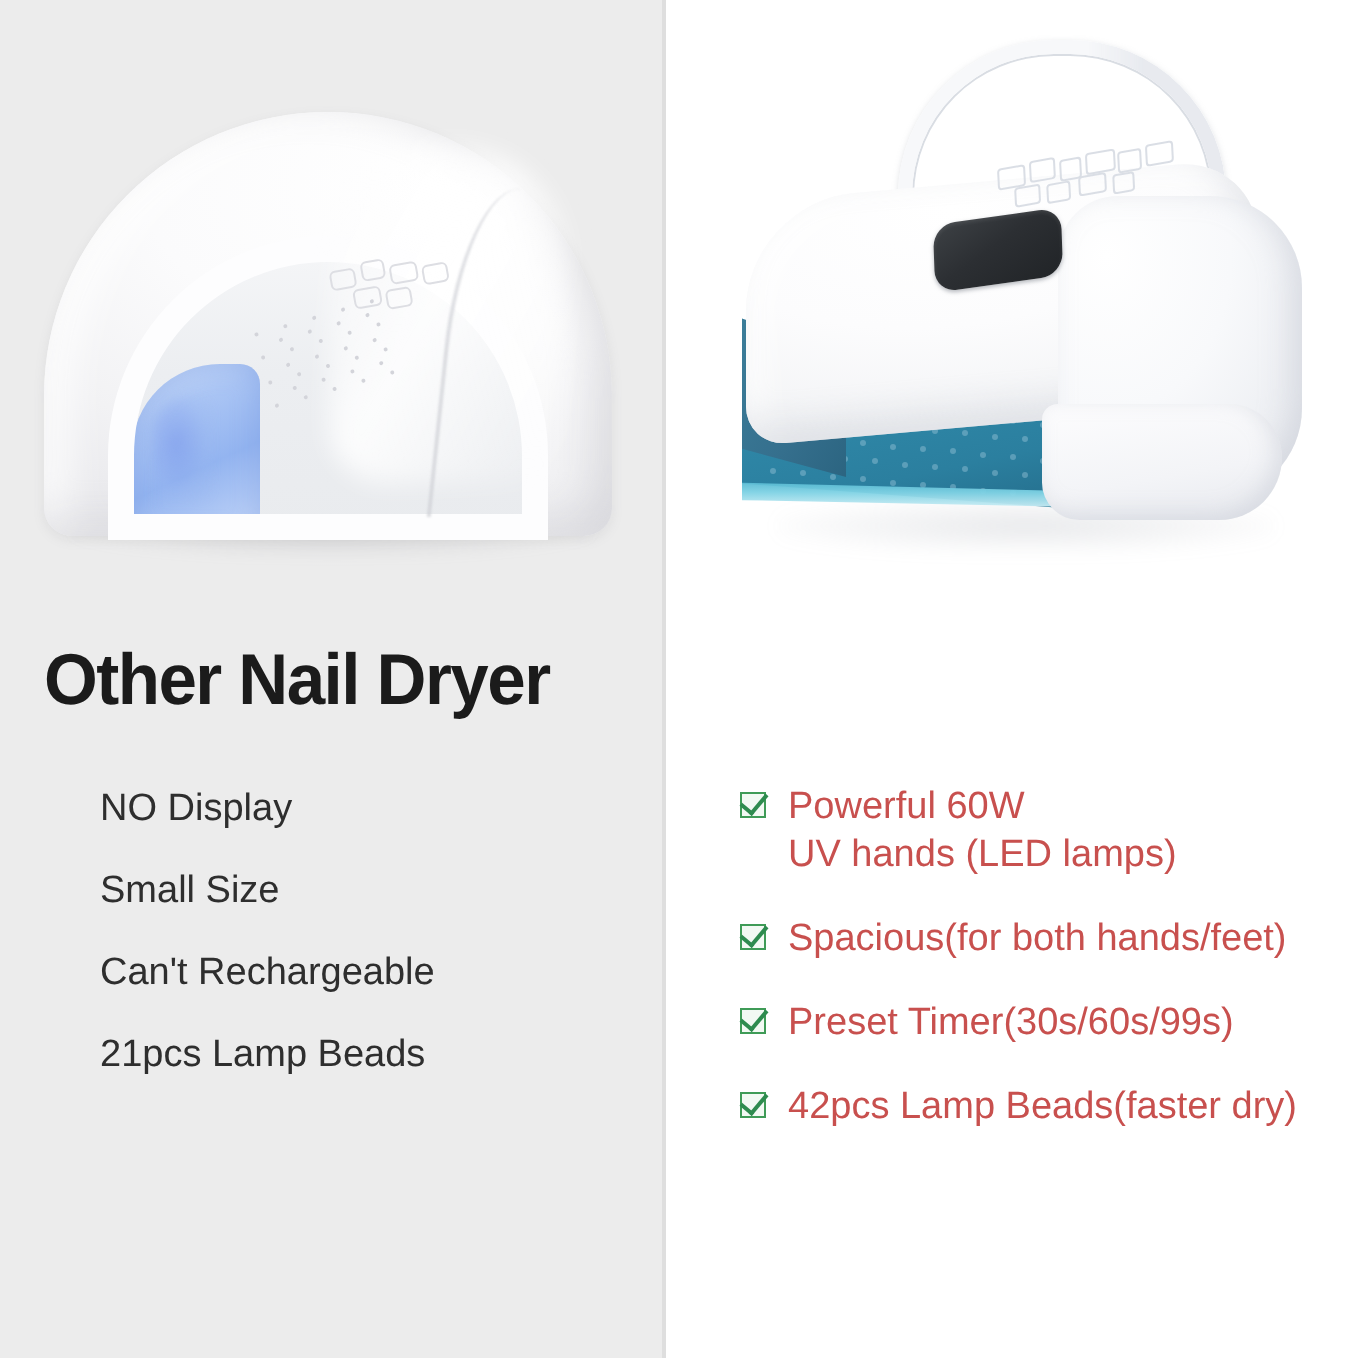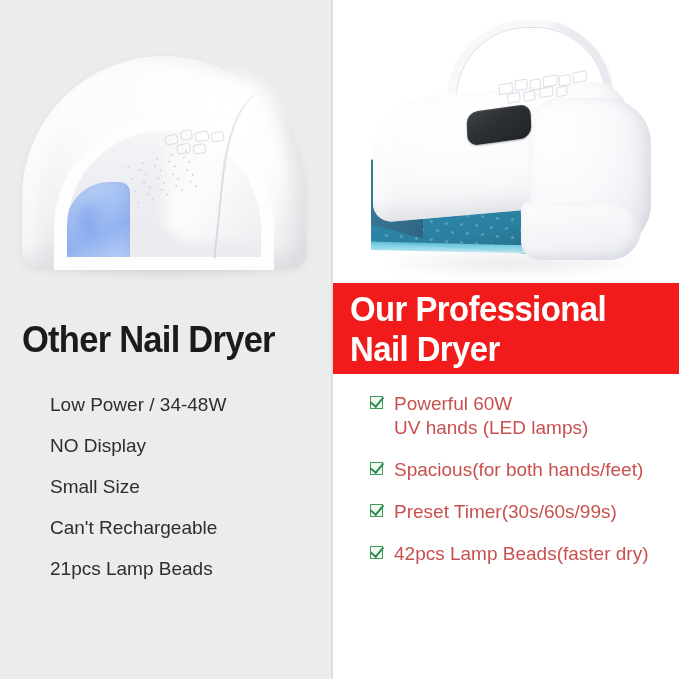--- a/index.html
+++ b/index.html
@@ -429,21 +429,20 @@
         <i class="arch-btn" style="left: 30px; top: 4px; width: 12px; height: 8px; display: block;"></i>
         <i class="arch-btn" style="left: 46px; top: 7px; width: 11px; height: 8px; display: block;"></i>
         <i class="arch-btn" style="left: 10px; top: 13px; width: 12px; height: 8px; display: block;"></i>
         <i class="arch-btn" style="left: 26px; top: 16px; width: 11px; height: 8px; display: block;"></i>
       </div>
   </div>
 
   <div class="left-heading">Other Nail Dryer</div>
 
   <div class="left-list" id="left-list">
-      <div class="li">Low Power / 34-48W</div>
       <div class="li">NO Display</div>
       <div class="li">Small Size</div>
       <div class="li">Can't Rechargeable</div>
       <div class="li">21pcs Lamp Beads</div>
     </div>
 
   <div class="right-panel"></div>
 
   <div class="box-lamp">
     <div class="box-shadow-ground"></div>
@@ -570,24 +569,20 @@
         <i style="left: 60px; top: 4px; width: 10px; height: 9px;"></i>
         <i style="left: 74px; top: 3px; width: 12px; height: 9px;"></i>
         <i style="left: 8px; top: 13px; width: 11px; height: 8px;"></i>
         <i style="left: 24px; top: 14px; width: 10px; height: 8px;"></i>
         <i style="left: 40px; top: 13px; width: 12px; height: 8px;"></i>
         <i style="left: 57px; top: 15px; width: 9px; height: 8px;"></i>
       </div>
     <div class="lcd"></div>
   </div>
 
-  <div class="red-banner">
-    <div class="line">Our Professional</div>
-    <div class="line">Nail Dryer</div>
-  </div>
 
   <div class="right-list" id="right-list">
       <div class="li"><span class="check-box"></span><span>Powerful 60W</span><span class="sub">UV hands (LED lamps)</span></div>
       <div class="li"><span class="check-box"></span><span>Spacious(for both hands/feet)</span></div>
       <div class="li"><span class="check-box"></span><span>Preset Timer(30s/60s/99s)</span></div>
       <div class="li"><span class="check-box"></span><span>42pcs Lamp Beads(faster dry)</span></div>
     </div>
 
 </div>
 

